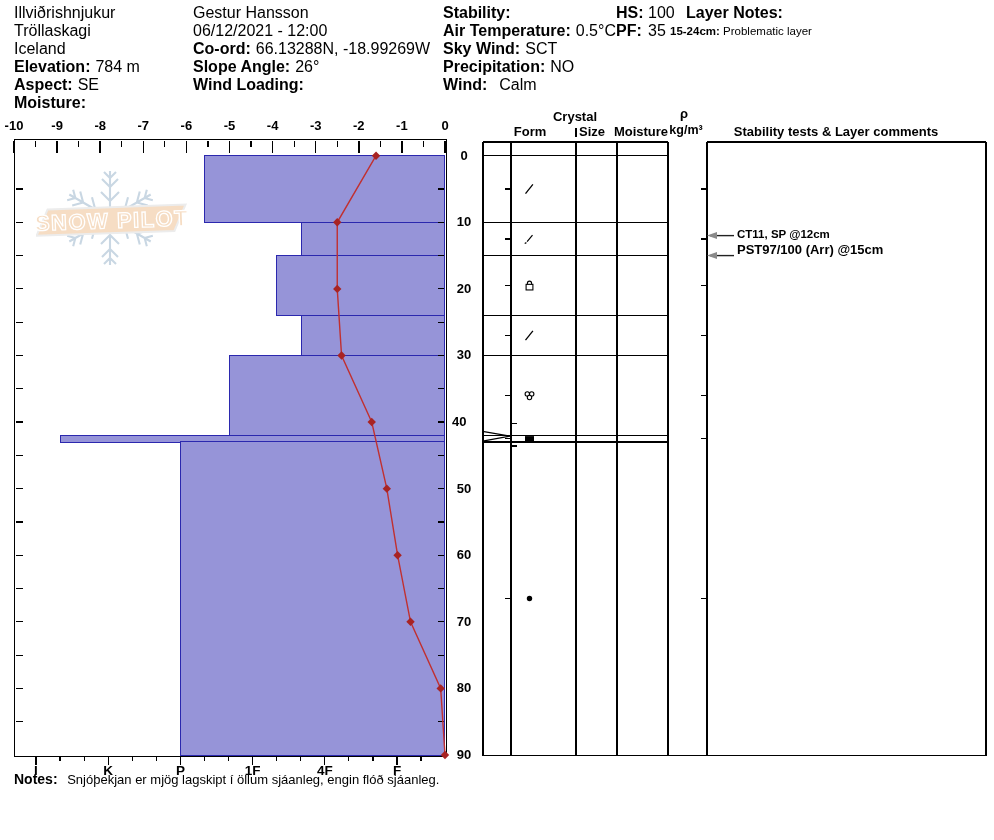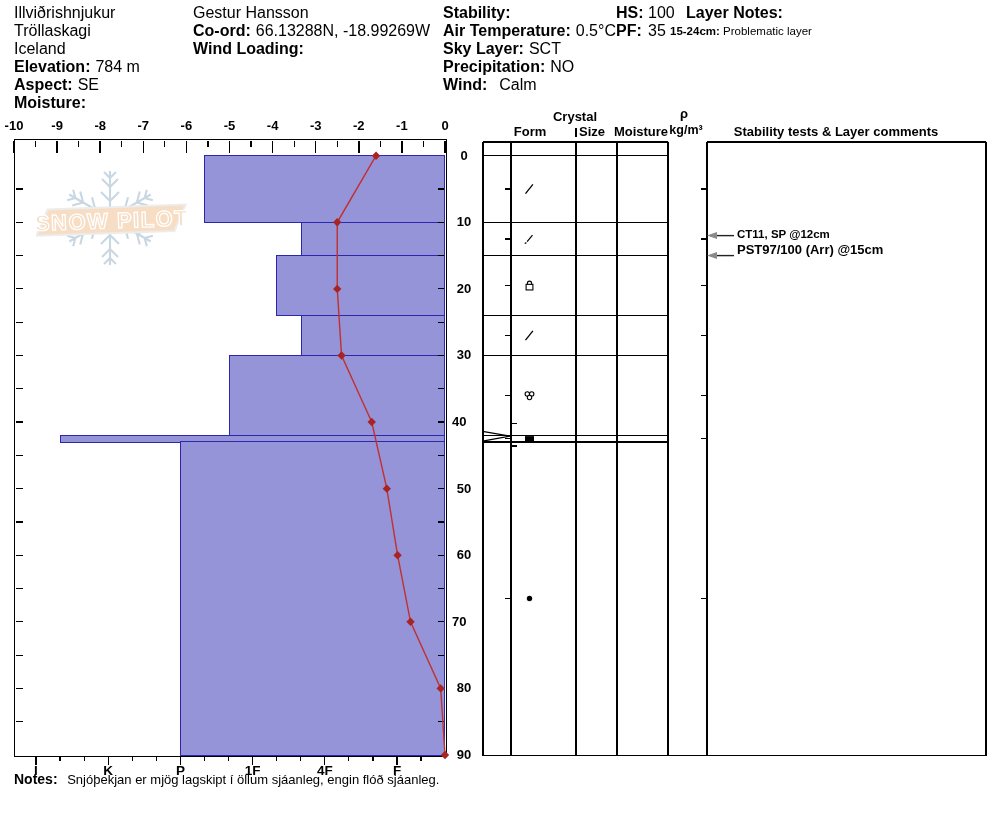--- a/index.html
+++ b/index.html
@@ -21,28 +21,30 @@
     <div class="hline">Illviðrishnjukur</div>
     <div class="hline">Tröllaskagi</div>
     <div class="hline">Iceland</div>
     <div class="hline"><b>Elevation:</b><span class="v">784 m</span></div>
     <div class="hline"><b>Aspect:</b><span class="v">SE</span></div>
     <div class="hline"><b>Moisture:</b><span class="v"></span></div>
   </div>
 
   <div class="abs" style="left:193px;top:4px">
     <div class="hline">Gestur Hansson</div>
+    <div class="hline">06/12/2021 - 12:00</div>
     <div class="hline"><b>Co-ord:</b><span class="v">66.13288N, -18.99269W</span></div>
+    <div class="hline"><b>Slope Angle:</b><span class="v">26°</span></div>
     <div class="hline"><b>Wind Loading:</b><span class="v"></span></div>
   </div>
 
   <div class="abs" style="left:443px;top:4px">
     <div class="hline"><b>Stability:</b><span class="v"></span></div>
     <div class="hline"><b>Air Temperature:</b><span class="v">0.5°C</span></div>
-    <div class="hline"><b>Sky Layer:</b><span class="v">SCT</span></div>
+    <div class="hline"><b>Sky Wind:</b><span class="v">SCT</span></div>
     <div class="hline"><b>Precipitation:</b><span class="v">NO</span></div>
     <div class="hline"><b>Wind:</b><span class="v" style="margin-left:12px">Calm</span></div>
   </div>
 
   <div class="abs" style="left:616px;top:4px">
     <div class="hline"><b style="display:inline-block;width:32px">HS:</b><span>100</span></div>
     <div class="hline"><b style="display:inline-block;width:32px">PF:</b><span>35</span></div>
   </div>
 
   <div class="abs hline" style="left:686px;top:4px;font-weight:bold">Layer Notes:</div>
@@ -124,21 +126,21 @@
     <div style="position: absolute; left: 422.85px; top: 140.5px; width: 1.2px; height: 6.5px; background: rgb(0, 0, 0);"></div>
     <div style="position: absolute; left: 429px; top: 118px; width: 32px; text-align: center; font-weight: bold; font-size: 13px;">0</div>
     <div style="position: absolute; left: 444.25px; top: 140.5px; width: 1.5px; height: 12px; background: rgb(0, 0, 0);"></div>
     <div style="position: absolute; left: 452px; top: 147.7px; width: 24px; text-align: center; font-weight: bold; font-size: 13px;">0</div>
     <div style="position: absolute; left: 452px; top: 214.289px; width: 24px; text-align: center; font-weight: bold; font-size: 13px;">10</div>
     <div style="position: absolute; left: 452px; top: 280.878px; width: 24px; text-align: center; font-weight: bold; font-size: 13px;">20</div>
     <div style="position: absolute; left: 452px; top: 347.467px; width: 24px; text-align: center; font-weight: bold; font-size: 13px;">30</div>
     <div style="position: absolute; left: 452px; top: 414.056px; width: 24px; text-align: left; font-weight: bold; font-size: 13px;">40</div>
     <div style="position: absolute; left: 452px; top: 480.644px; width: 24px; text-align: center; font-weight: bold; font-size: 13px;">50</div>
     <div style="position: absolute; left: 452px; top: 547.233px; width: 24px; text-align: center; font-weight: bold; font-size: 13px;">60</div>
-    <div style="position: absolute; left: 452px; top: 613.822px; width: 24px; text-align: left; font-weight: bold; font-size: 13px;">70</div>
+    <div style="position: absolute; left: 452px; top: 613.822px; width: 24px; text-align: center; font-weight: bold; font-size: 13px;">70</div>
     <div style="position: absolute; left: 452px; top: 680.411px; width: 24px; text-align: center; font-weight: bold; font-size: 13px;">80</div>
     <div style="position: absolute; left: 452px; top: 747px; width: 24px; text-align: center; font-weight: bold; font-size: 13px;">90</div>
     <div style="position: absolute; left: 16px; top: 188.394px; width: 6.5px; height: 1.2px; background: rgb(0, 0, 0);"></div>
     <div style="position: absolute; left: 437.8px; top: 188.394px; width: 6.5px; height: 1.2px; background: rgb(0, 0, 0);"></div>
     <div style="position: absolute; left: 16px; top: 221.689px; width: 6.5px; height: 1.2px; background: rgb(0, 0, 0);"></div>
     <div style="position: absolute; left: 437.8px; top: 221.689px; width: 6.5px; height: 1.2px; background: rgb(0, 0, 0);"></div>
     <div style="position: absolute; left: 16px; top: 254.983px; width: 6.5px; height: 1.2px; background: rgb(0, 0, 0);"></div>
     <div style="position: absolute; left: 437.8px; top: 254.983px; width: 6.5px; height: 1.2px; background: rgb(0, 0, 0);"></div>
     <div style="position: absolute; left: 16px; top: 288.278px; width: 6.5px; height: 1.2px; background: rgb(0, 0, 0);"></div>
     <div style="position: absolute; left: 437.8px; top: 288.278px; width: 6.5px; height: 1.2px; background: rgb(0, 0, 0);"></div>

